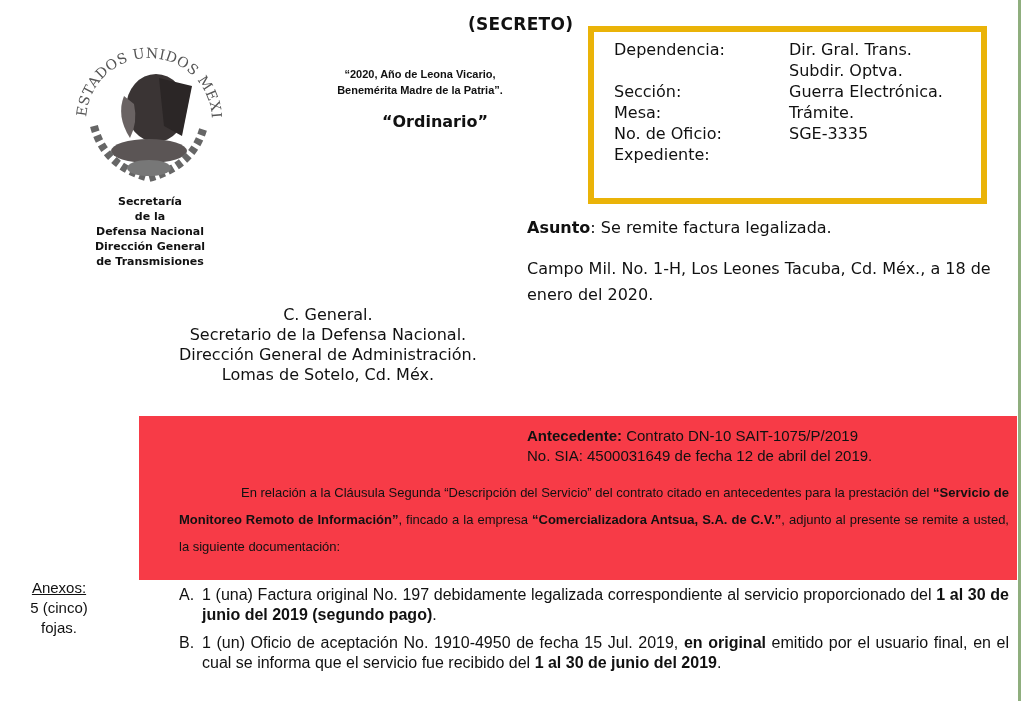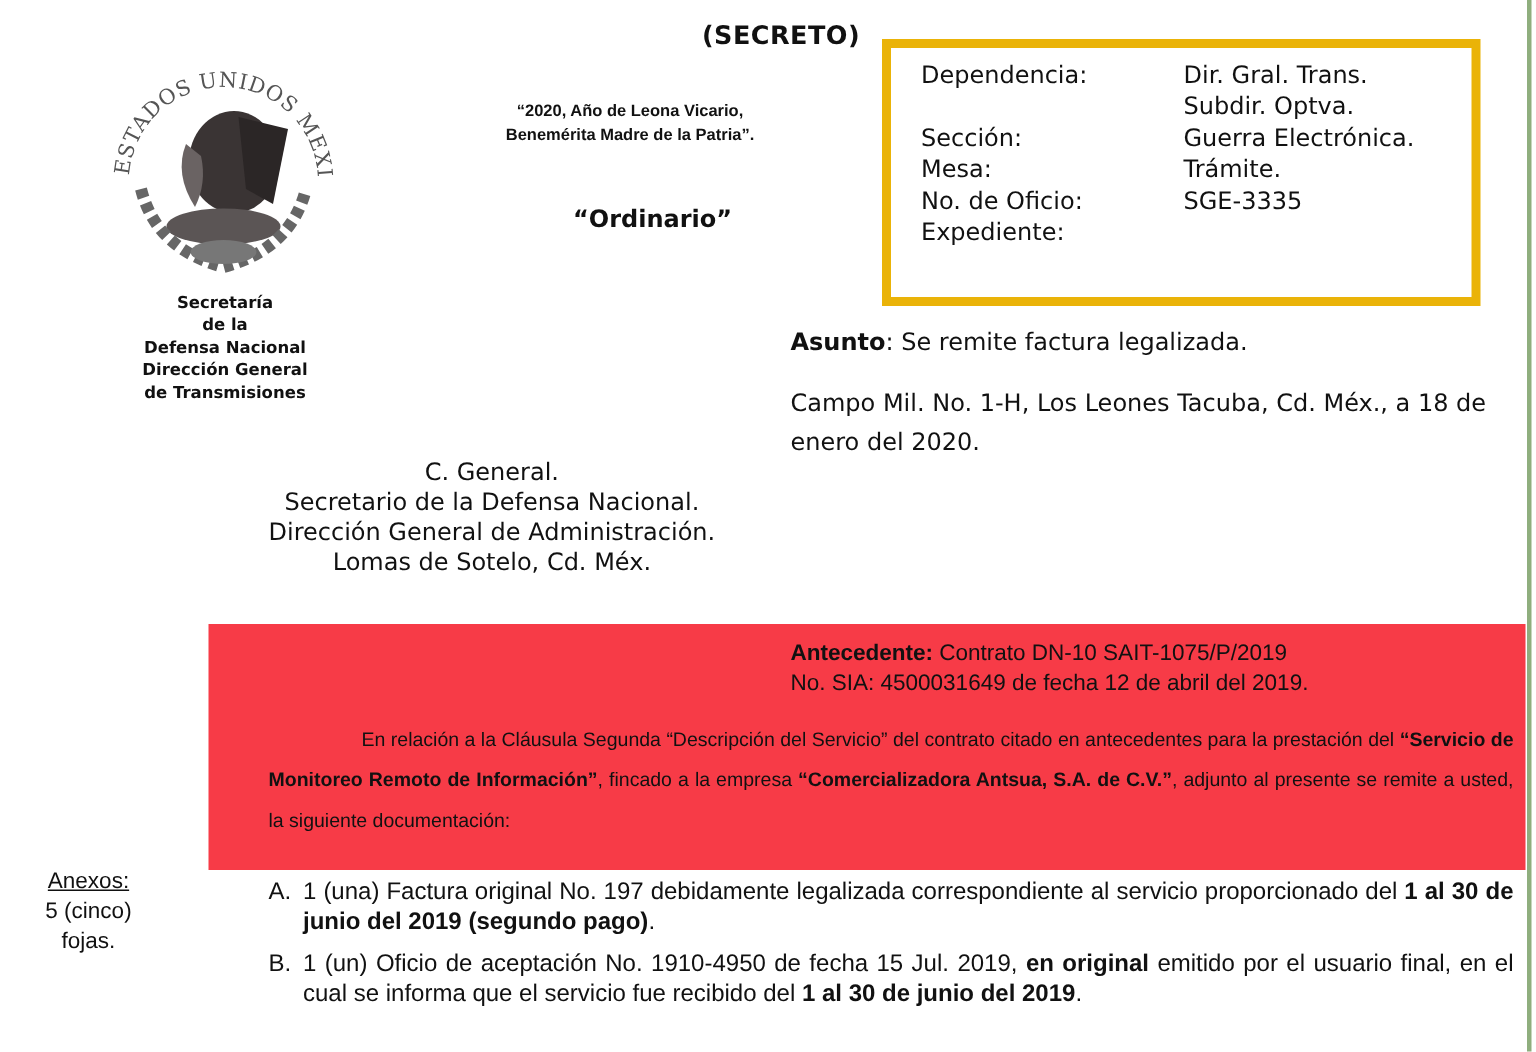--- a/index.html
+++ b/index.html
@@ -7,21 +7,21 @@
     width:1024px; height:701px; overflow:hidden; position:relative;
     background:#ffffff; color:#111;
     font-family:"DejaVu Sans", sans-serif;
   }
   .abs { position:absolute; }
   .green-line { left:1018px; top:0; width:3px; height:701px; background:#8fae7e; }
   .secreto { left:468px; top:2px; font-weight:bold; font-size:17px; letter-spacing:0.3px;margin-top:12px; }
   .seal { left:64px; top:26px; width:170px; height:170px; }
   .dep-block { left:60px; top:194px; width:180px; text-align:center; font-weight:bold; font-size:11px; line-height:15px; }
   .lema { left:310px; top:66px; width:220px; text-align:center; font-weight:bold; font-size:11px; line-height:16px; font-family:"Liberation Sans", sans-serif; }
-  .ordinario { left:360px; top:136px; width:150px; text-align:center; font-weight:bold; font-size:16px; }
+  .ordinario { left:360px; top:112px; width:150px; text-align:center; font-weight:bold; font-size:16px; }
   .info-box { left:588px; top:26px; width:387px; height:166px; border:6px solid #eab308; }
   .info-row { display:flex; font-size:16px; line-height:21px; }
   .info-label { width:175px; padding-left:20px; }
   .info-grid { position:absolute; left:0; top:7px; }
   .asunto { left:527px; top:218px; font-size:16px; }
   .asunto b { font-weight:bold; }
   .lugar { left:527px; top:256px; width:485px; font-size:16px; line-height:26px; }
   .dest { left:179px; top:305px; font-size:16px; line-height:20px;text-align:center; }
   .red-box { left:139px; top:416px; width:878px; height:164px; background:#f73b47; }
   .antecedente { left:527px; top:426px; font-size:15px; line-height:20px; font-family:"Liberation Sans", sans-serif; }

